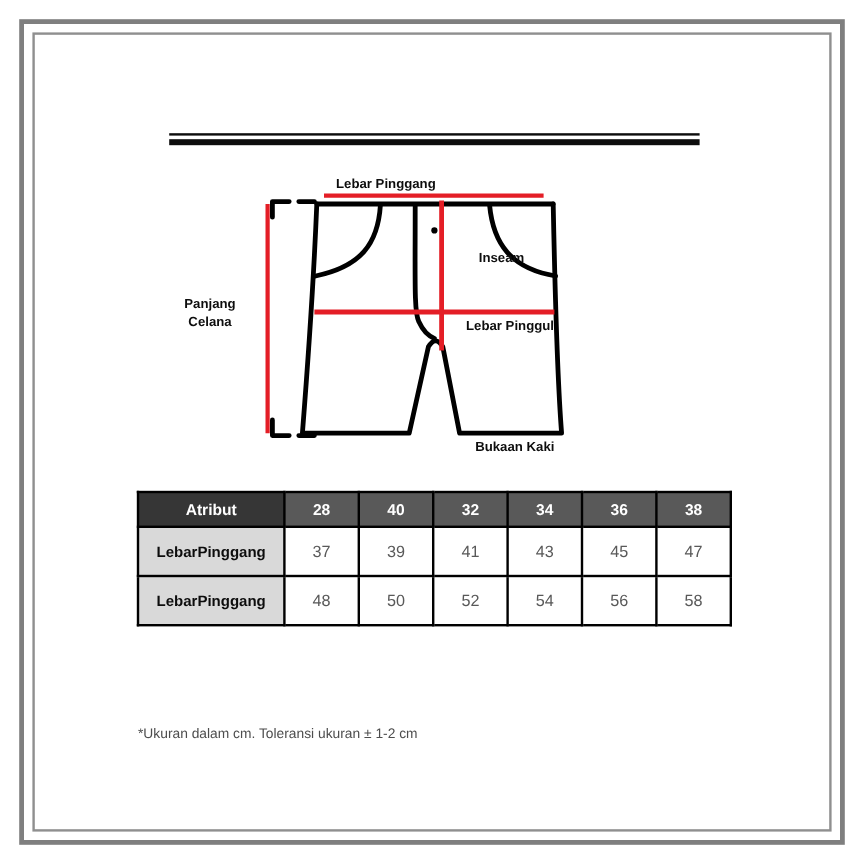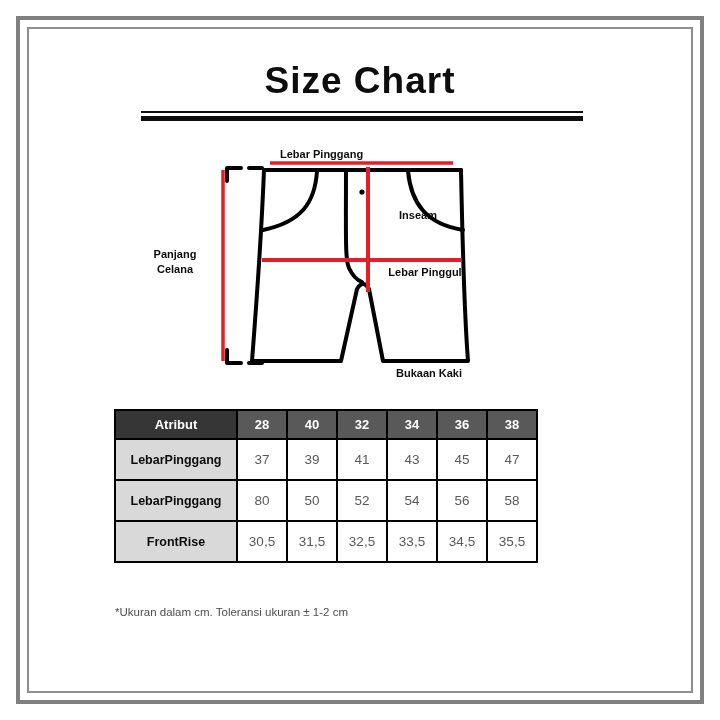--- a/index.html
+++ b/index.html
@@ -38,37 +38,36 @@
   .lbl-waist{left:280px;top:147px;width:160px;}
   .lbl-inseam{left:381px;top:208px;margin-left:18px;}
   .lbl-hip{left:364px;top:265px;width:122px;text-align:center;}
   .lbl-length{left:135px;top:247px;width:80px;text-align:center;}
   .lbl-leg{left:369px;top:366px;width:120px;text-align:center;}
 
   
   .size-table{position:absolute;left:114px;top:409px;border-collapse:collapse;table-layout:fixed;}
   .size-table th,.size-table td{border:2px solid #000;text-align:center;vertical-align:middle;}
   .size-table thead th{height:29px;color:#ffffff;font-size:13px;font-weight:bold;
-    background:var(--header-size-bg);width:50px;}
+    background:var(--header-size-bg);width:62px;}
   .size-table thead th.th-attr{background:var(--header-attr-bg);width:122px;}
   .size-table tbody th{height:41px;background:var(--row-label-bg);color:#0d0d0d;
     font-size:12.5px;font-weight:bold;}
   .size-table tbody td{height:41px;background:#ffffff;color:var(--value-text);
     font-size:13.5px;font-weight:normal;}
 
   .footnote{position:absolute;left:115px;top:606px;font-size:11.5px;color:#4d4d4d;}
 </style>
 </head>
 <body>
 
 <div class="canvas">
   <div class="frame-outer"></div>
   <div class="frame-inner"></div>
 
-  <h1 class="title">Size Chart</h1>
   <div class="rule">
     <div class="rule-thin"></div>
     <div class="rule-thick"></div>
   </div>
 
   <svg class="diagram-svg" viewBox="0 0 720 720" aria-hidden="true">
     <g class="ink">
       <path d="M264,170 L461,170" stroke-width="5"></path>
       <path d="M264,170 C262,220 256,310 252,361 L341,361 L357,289 Q363,279 369,289 L383,361 L468,361 C464,310 462,220 461,170"></path>
       <path d="M346,171 C346,235 345,260 349,268 Q354,279 362,282"></path>
@@ -114,33 +113,24 @@
         <th>LebarPinggang</th>
         <td>37</td>
         <td>39</td>
         <td>41</td>
         <td>43</td>
         <td>45</td>
         <td>47</td>
       </tr>
       <tr>
         <th>LebarPinggang</th>
-        <td>80</td>
+        <td>48</td>
         <td>50</td>
         <td>52</td>
         <td>54</td>
         <td>56</td>
         <td>58</td>
-      </tr>
-      <tr>
-        <th>FrontRise</th>
-        <td>30,5</td>
-        <td>31,5</td>
-        <td>32,5</td>
-        <td>33,5</td>
-        <td>34,5</td>
-        <td>35,5</td>
       </tr>
     </tbody>
   </table>
 
   <div class="footnote">*Ukuran dalam cm. Toleransi ukuran ± 1-2 cm</div>
 </div>
 
 </body></html>

